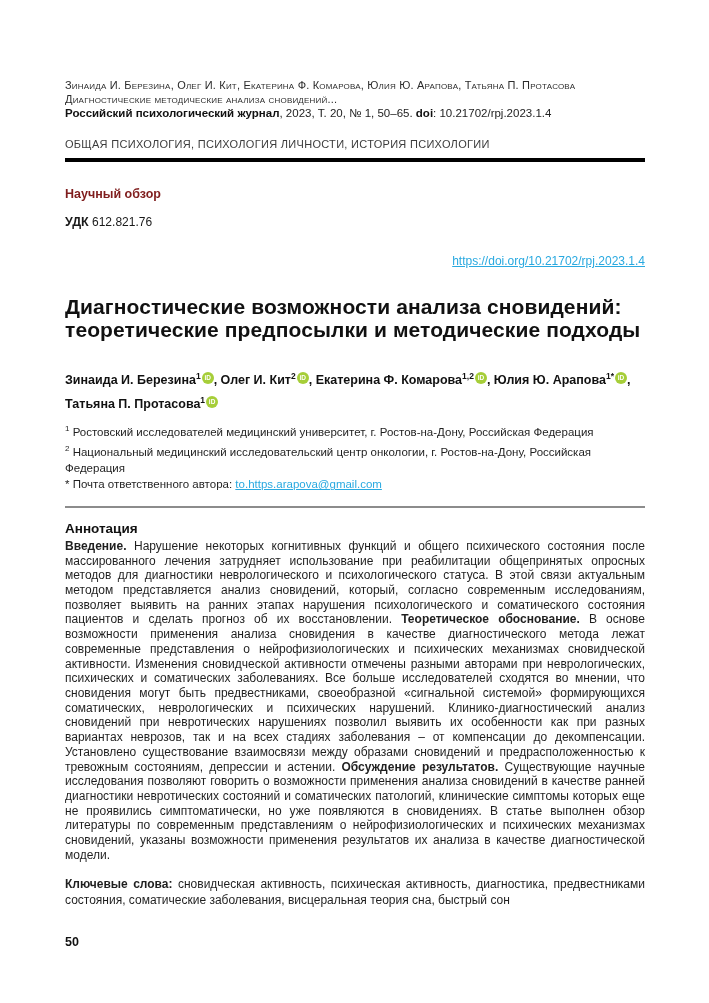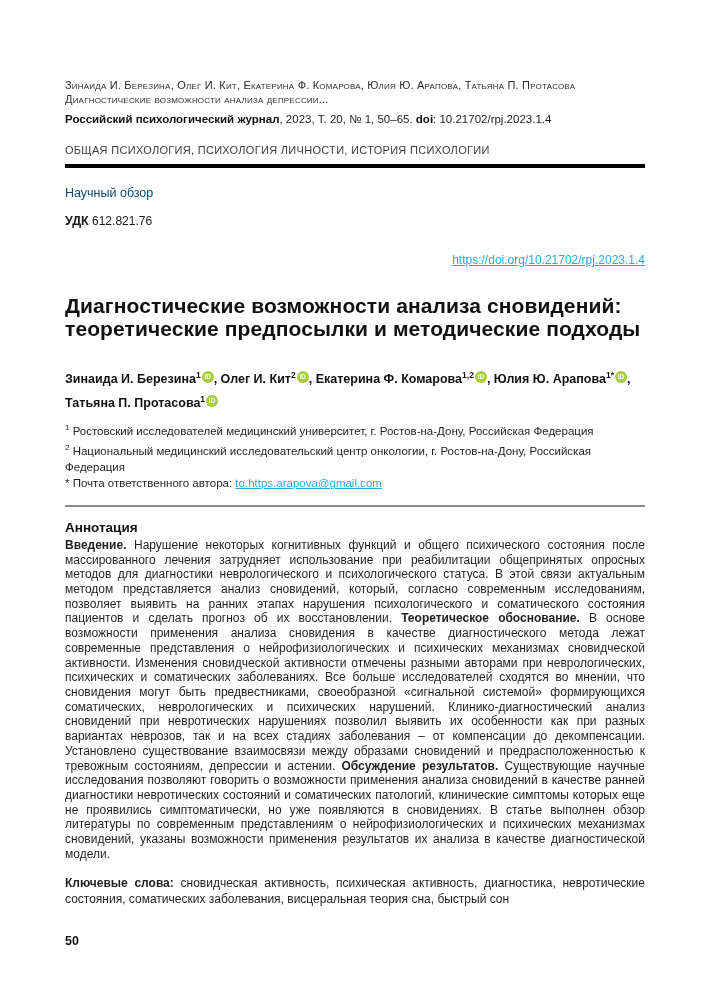--- a/index.html
+++ b/index.html
@@ -8,26 +8,26 @@
     width: 709px; height: 1003px;
     background: #ffffff;
     font-family: "Liberation Sans", sans-serif;
     color: #1a1a1a;
     overflow: hidden;
   }
   .page { padding: 78px 56px 0 65px; width: 701px; }
 
   
   .runhead-line { font-variant: small-caps; font-size: 11px; line-height: 14px; color: #2b2b2b; letter-spacing: 0.2px; }
-  .journal-line { font-size: 11.5px; line-height: 15px; margin-top: 6px; color: #222; }
+  .journal-line { font-size: 11.5px; line-height: 15px; color: #222; }
   .journal-line b { color: #111; }
   .section-line { font-size: 11px; line-height: 14px; margin-top: 16px; color: #3c3c3c; letter-spacing: 0.3px; }
   .rule-thick { border: none; border-top: 4px solid #000; margin: 7px 0 0 0; }
 
-  .article-type { font-weight: normal; font-size: 12.5px; margin-top: 18px; color: #0c4a6e; }
+  .article-type { font-weight: bold; font-size: 12.5px; margin-top: 25px; color: #7f1d1d; }
   .udc { font-size: 12px; margin-top: 14px; }
   .udc b { font-size: 12.5px; }
   .doi-row { margin-top: 22px; text-align: right; }
   .doi-link { font-size: 12px; text-decoration: underline; cursor: pointer; }
 
   .title { font-size: 21px; line-height: 22.5px; font-weight: bold; margin: 27px 0 0 0; color: #111; letter-spacing: 0.1px; }
 
   .authors { font-weight: bold; font-size: 12.5px; line-height: 20px; margin-top: 25px; color: #111; }
   .authors sup { font-size: 8.5px; }
   .orcid {
@@ -45,21 +45,21 @@
   .abstract-text { font-size: 12px; line-height: 14.7px; text-align: justify; margin-top: 3px; color: #1f1f1f; }
   .keywords { font-size: 12px; line-height: 15.5px; text-align: justify; margin-top: 15px; color: #1f1f1f; }
   .page-number { font-weight: bold; font-size: 12.5px; margin-top: 27px; color: #111; }
 </style>
 </head>
 <body>
 
 <div class="page">
 
   <div class="runhead-line">Зинаида И. Березина, Олег И. Кит, Екатерина Ф. Комарова, Юлия Ю. Арапова, Татьяна П. Протасова</div>
-  <div class="runhead-line">Диагностические возможности анализа депрессии...</div>
+  <div class="runhead-line">Диагностические методические анализа сновидений...</div>
   <div class="journal-line">
     <b>Российский психологический журнал</b><span>, 2023, Т. 20, № 1, 50–65. </span><b>doi</b><span>: 10.21702/rpj.2023.1.4</span>
   </div>
   <div class="section-line">ОБЩАЯ ПСИХОЛОГИЯ, ПСИХОЛОГИЯ ЛИЧНОСТИ, ИСТОРИЯ ПСИХОЛОГИИ</div>
   <hr class="rule-thick">
 
   <div class="article-type">Научный обзор</div>
   <div class="udc">
     <b>УДК</b><span> 612.821.76</span>
   </div>
@@ -80,18 +80,18 @@
   </div>
 
   <hr class="rule-thin">
 
   <div class="abstract-heading">Аннотация</div>
   <div class="abstract-text">
     <b>Введение.</b><span> Нарушение некоторых когнитивных функций и общего психического состояния после массированного лечения затрудняет использование при реабилитации общепринятых опросных методов для диагностики неврологического и психологического статуса. В этой связи актуальным методом представляется анализ сновидений, который, согласно современным исследованиям, позволяет выявить на ранних этапах нарушения психологического и соматического состояния пациентов и сделать прогноз об их восстановлении. </span><b>Теоретическое обоснование.</b><span> В основе возможности применения анализа сновидения в качестве диагностического метода лежат современные представления о нейрофизиологических и психических механизмах сновидческой активности. Изменения сновидческой активности отмечены разными авторами при неврологических, психических и соматических заболеваниях. Все больше исследователей сходятся во мнении, что сновидения могут быть предвестниками, своеобразной «сигнальной системой» формирующихся соматических, неврологических и психических нарушений. Клинико-диагностический анализ сновидений при невротических нарушениях позволил выявить их особенности как при разных вариантах неврозов, так и на всех стадиях заболевания – от компенсации до декомпенсации. Установлено существование взаимосвязи между образами сновидений и предрасположенностью к тревожным состояниям, депрессии и астении. </span><b>Обсуждение результатов.</b><span> Существующие научные исследования позволяют говорить о возможности применения анализа сновидений в качестве ранней диагностики невротических состояний и соматических патологий, клинические симптомы которых еще не проявились симптоматически, но уже появляются в сновидениях. В статье выполнен обзор литературы по современным представлениям о нейрофизиологических и психических механизмах сновидений, указаны возможности применения результатов их анализа в качестве диагностической модели.</span>
   </div>
 
   <div class="keywords">
-    <b>Ключевые слова:</b><span> сновидческая активность, психическая активность, диагностика, невротические состояния, соматических заболевания, висцеральная теория сна, быстрый сон</span>
+    <b>Ключевые слова:</b><span> сновидческая активность, психическая активность, диагностика, предвестниками состояния, соматические заболевания, висцеральная теория сна, быстрый сон</span>
   </div>
 
   <div class="page-number">50</div>
 
 </div>
 
 </body></html>

